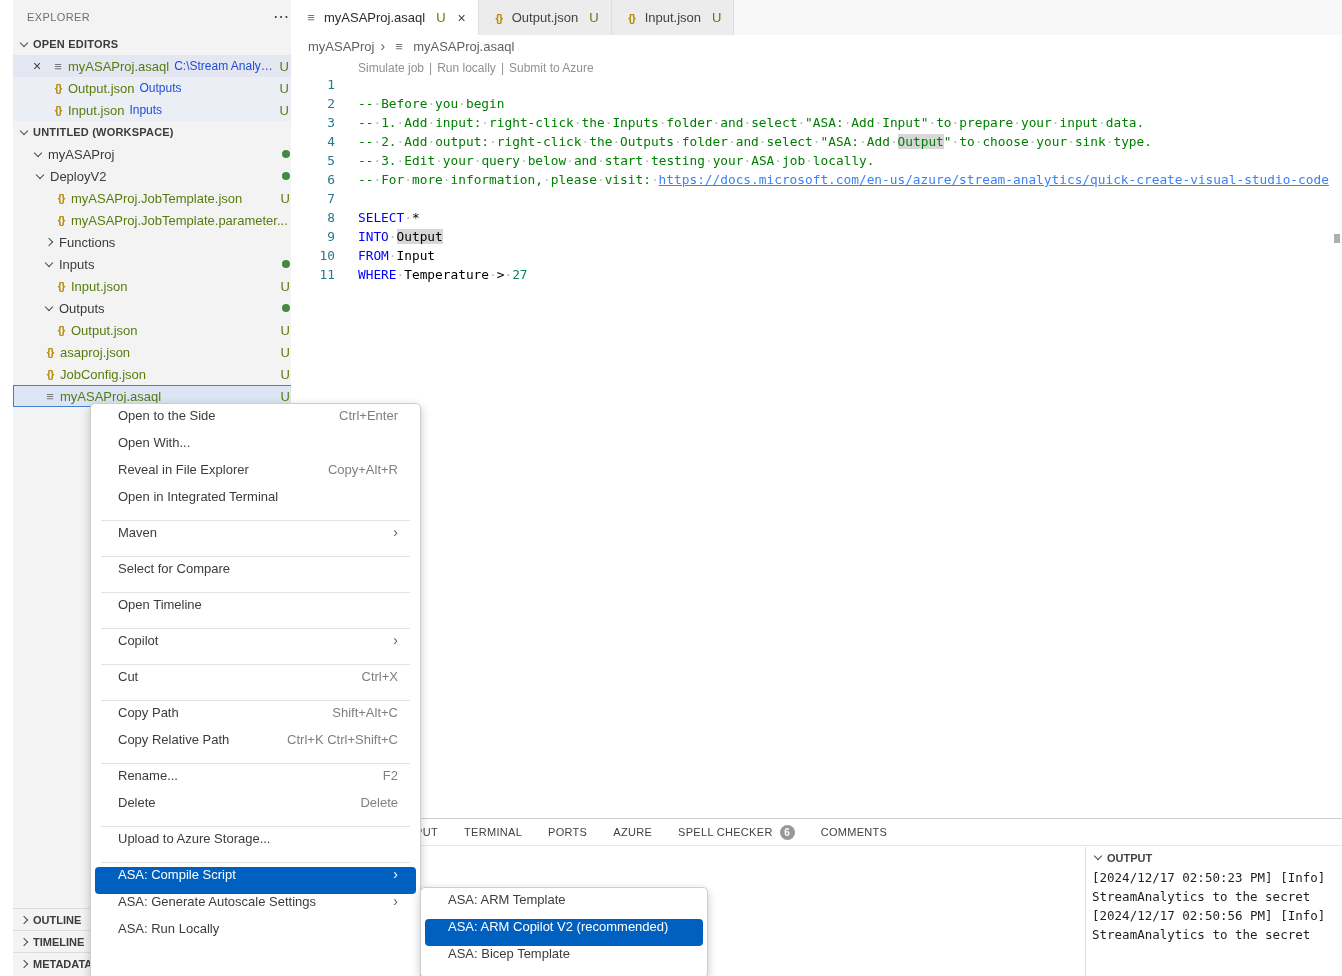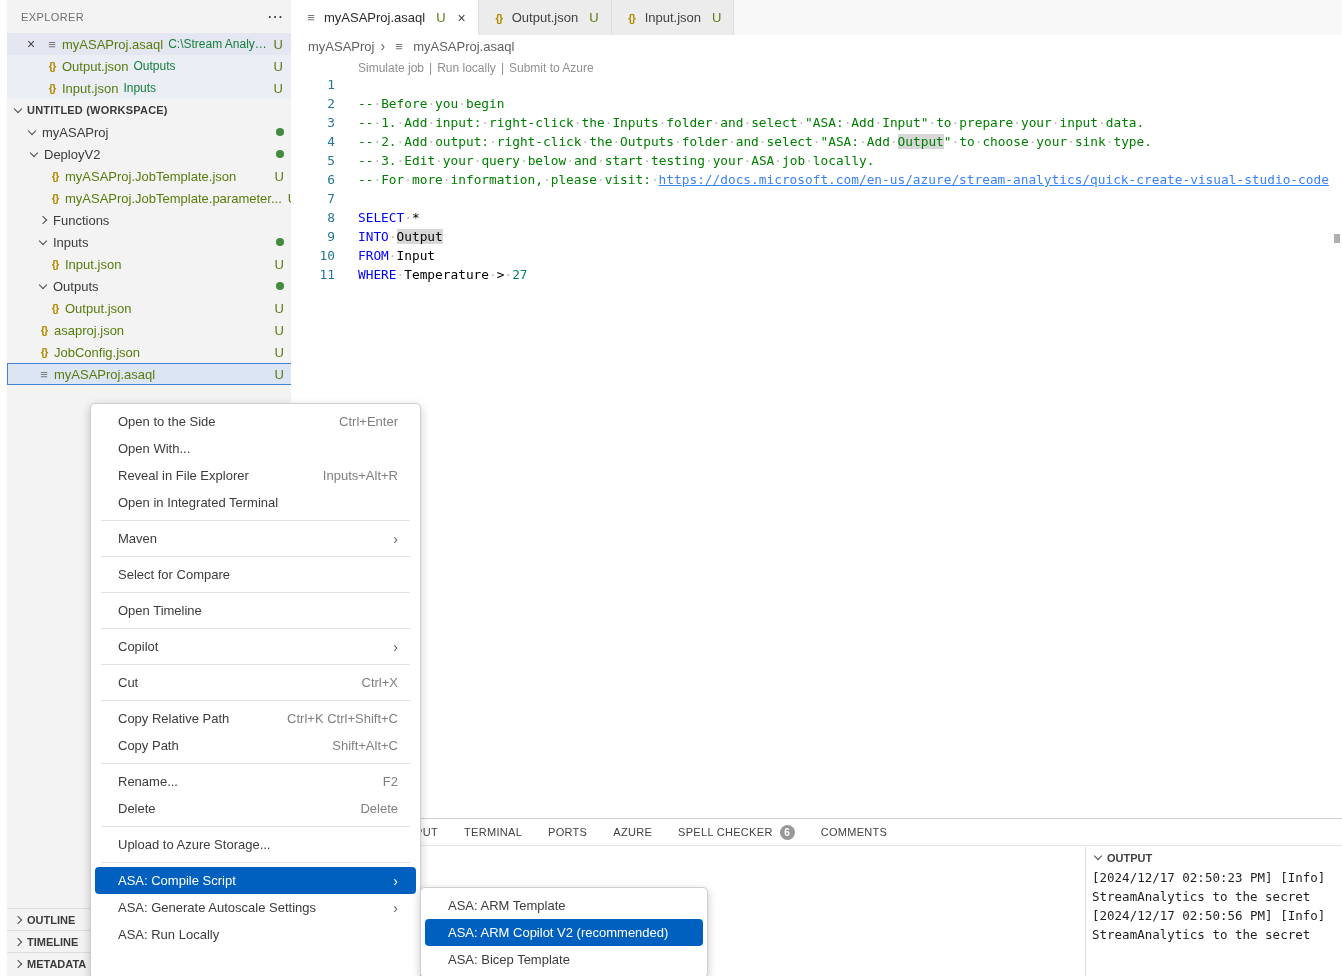--- a/index.html
+++ b/index.html
@@ -1,38 +1,38 @@
 <!DOCTYPE html>
 <html><head>
 <meta charset="utf-8">
 <style>
   *{margin:0;padding:0;box-sizing:border-box}
   html,body{width:1342px;height:976px;overflow:hidden}
   body{font-family:"Liberation Sans","DejaVu Sans",sans-serif;font-size:13px;color:#3b3b3b;background:#fff;position:relative}
 
   
-  .sidebar{position:absolute;left:7px;top:0;width:291px;height:100%;background:#f3f3f3;border-right:1px solid #e5e5e5}
+  .sidebar{position:absolute;left:13px;top:0;width:291px;height:100%;background:#f3f3f3;border-right:1px solid #e5e5e5}
   .sb-header{height:33px;display:flex;align-items:center;padding:0 14px 0 14px}
   .sb-title{font-size:11px;color:#6f6f6f;letter-spacing:.4px}
   .sb-more{margin-left:auto;color:#424242;font-size:16px;cursor:pointer}
   .section-header{height:22px;display:flex;align-items:center;padding-left:4px;font-size:11px;font-weight:700;color:#3b3b3b;letter-spacing:.2px}
   .chev{width:6px;height:6px;border-right:1.3px solid #4a4a4a;border-bottom:1.3px solid #4a4a4a;display:inline-block;flex:none}
   .chev.down{transform:rotate(45deg);margin:-3px 6px 0 4px}
   .chev.right{transform:rotate(-45deg);margin:0 6px 0 4px}
   .oe-row{height:22px;display:flex;align-items:center;padding:0 14px 0 20px}
   .oe-row{background:#ecEEf6;background:#eceef6}
   .oe-row.active{background:#e4e6f1}
   .oe-close{width:17px;flex:none;color:#424242;font-size:14px;text-align:left;cursor:pointer}
   .ficon{width:16px;text-align:center;flex:none;font-weight:700}
   .ficon.json{color:#b58b00;font-size:11px;letter-spacing:-1px}
   .ficon.asaql{color:#777;font-weight:400;font-size:13px}
   .fname{white-space:nowrap;margin-left:2px}
   .fname.u{color:#587c0c}
   .folder-name{color:#3b3b3b}
-  .fdesc{color:#15803d;font-size:12px;margin-left:5px;overflow:hidden;text-overflow:ellipsis;white-space:nowrap}
+  .fdesc{color:#1d4ed8;font-size:12px;margin-left:5px;overflow:hidden;text-overflow:ellipsis;white-space:nowrap}
   .spacer{flex:1}
   .ubadge{color:#587c0c;flex:none;margin-left:6px}
   .badge-dot{width:8px;height:8px;border-radius:50%;background:#418a3f;flex:none;margin-left:6px}
   .tree-row{height:22px;display:flex;align-items:center;padding-right:13px;cursor:pointer}
   .tree-row .chev{margin-right:5px;margin-left:4px}
   .tree-row.selected{background:#dce5f3;outline:1px solid #3f82d8;outline-offset:-1px}
   .sb-bottom{position:absolute;bottom:2px;left:0;width:100%;background:#f3f3f3}
   .sb-sec{height:22px;border-top:1px solid #dcdcdc;display:flex;align-items:center;padding-left:4px;font-size:11px;font-weight:700;color:#3b3b3b;cursor:pointer}
 
   
@@ -64,37 +64,41 @@
   .panel-tabs{height:27px;display:flex;align-items:center;gap:26px;padding-left:100px;border-bottom:1px solid #e7e7e7}
   .ptab{font-size:11px;letter-spacing:.3px;color:#424242;display:flex;align-items:center;gap:7px;cursor:pointer;white-space:nowrap}
   .pbadge{width:15px;height:15px;border-radius:50%;background:#979797;color:#fff;font-size:10px;font-weight:700;display:flex;align-items:center;justify-content:center}
   .output-pane{position:absolute;left:794px;top:28px;right:0;bottom:0;border-left:1px solid #ddd;overflow:hidden;background:#fff}
   .output-header{height:21px;display:flex;align-items:center;padding-left:5px;font-size:11px;font-weight:700;color:#424242}
   .olines{padding-left:6px}
   .oline{font-family:"DejaVu Sans Mono","Liberation Mono",monospace;font-size:12.5px;line-height:19px;white-space:nowrap;color:#1e1e1e}
 
   
   .ctx-menu{position:absolute;left:90px;top:403px;width:331px;height:576px;background:#fff;border:1px solid #cecece;border-radius:5px;box-shadow:0 3px 10px rgba(0,0,0,.22);padding-top:4px;z-index:10;overflow:hidden}
-  .mi{height:27px;margin:0 4px;padding:0 18px 0 23px;display:flex;align-items:center;border-radius:4px;font-size:13px;color:#3c3c3c;cursor:pointer}
+  .mi{height:27px;margin:0 4px;padding:0 18px 0 23px;display:flex;align-items:flex-start;border-radius:4px;font-size:13px;color:#3c3c3c;cursor:pointer}
   .mi .lbl{flex:1;white-space:nowrap}
   .mi .key{color:#7f7f7f;margin-left:24px;white-space:nowrap}
   .mi .subarrow{margin-left:24px;font-size:14px;color:#5f5f5f;line-height:1}
   .mi.sel{background:#0060c0;color:#fff}
   .mi.sel .subarrow{color:#fff}
   .msep{height:1px;background:#e2e2e2;margin:4px 10px}
   .ctx-submenu{position:absolute;left:420px;top:887px;width:288px;background:#fff;border:1px solid #cecece;border-radius:5px;box-shadow:0 3px 10px rgba(0,0,0,.22);padding:4px 0;z-index:11}
 </style>
 </head>
 <body>
 
 <aside class="sidebar">
   <div class="sb-header">
     <span class="sb-title">EXPLORER</span>
     <span class="sb-more">⋯</span>
   </div>
+  <div class="section-header">
+    <span class="chev down"></span>
+    <span>OPEN EDITORS</span>
+  </div>
   <div id="open-editors">
       <div class="oe-row active">
         <span class="oe-close">×</span>
         <span class="ficon asaql">≡</span>
         <span class="fname u">myASAProj.asaql</span>
         <span class="fdesc">C:\Stream Analyt...</span>
         <span class="spacer"></span>
         <span class="ubadge">U</span>
       </div>
       <div class="oe-row">
@@ -329,21 +333,21 @@
 <div class="ctx-menu" id="ctx-menu">
     <div class="mi">
       <span class="lbl">Open to the Side</span>
       <span class="key">Ctrl+Enter</span>
     </div>
     <div class="mi">
       <span class="lbl">Open With...</span>
     </div>
     <div class="mi">
       <span class="lbl">Reveal in File Explorer</span>
-      <span class="key">Inputs+Alt+R</span>
+      <span class="key">Copy+Alt+R</span>
     </div>
     <div class="mi">
       <span class="lbl">Open in Integrated Terminal</span>
     </div>
     <div class="msep"></div>
     <div class="mi">
       <span class="lbl">Maven</span>
       <span class="subarrow">›</span>
     </div>
     <div class="msep"></div>
@@ -359,26 +363,26 @@
       <span class="lbl">Copilot</span>
       <span class="subarrow">›</span>
     </div>
     <div class="msep"></div>
     <div class="mi">
       <span class="lbl">Cut</span>
       <span class="key">Ctrl+X</span>
     </div>
     <div class="msep"></div>
     <div class="mi">
+      <span class="lbl">Copy Path</span>
+      <span class="key">Shift+Alt+C</span>
+    </div>
+    <div class="mi">
       <span class="lbl">Copy Relative Path</span>
       <span class="key">Ctrl+K Ctrl+Shift+C</span>
-    </div>
-    <div class="mi">
-      <span class="lbl">Copy Path</span>
-      <span class="key">Shift+Alt+C</span>
     </div>
     <div class="msep"></div>
     <div class="mi">
       <span class="lbl">Rename...</span>
       <span class="key">F2</span>
     </div>
     <div class="mi">
       <span class="lbl">Delete</span>
       <span class="key">Delete</span>
     </div>

